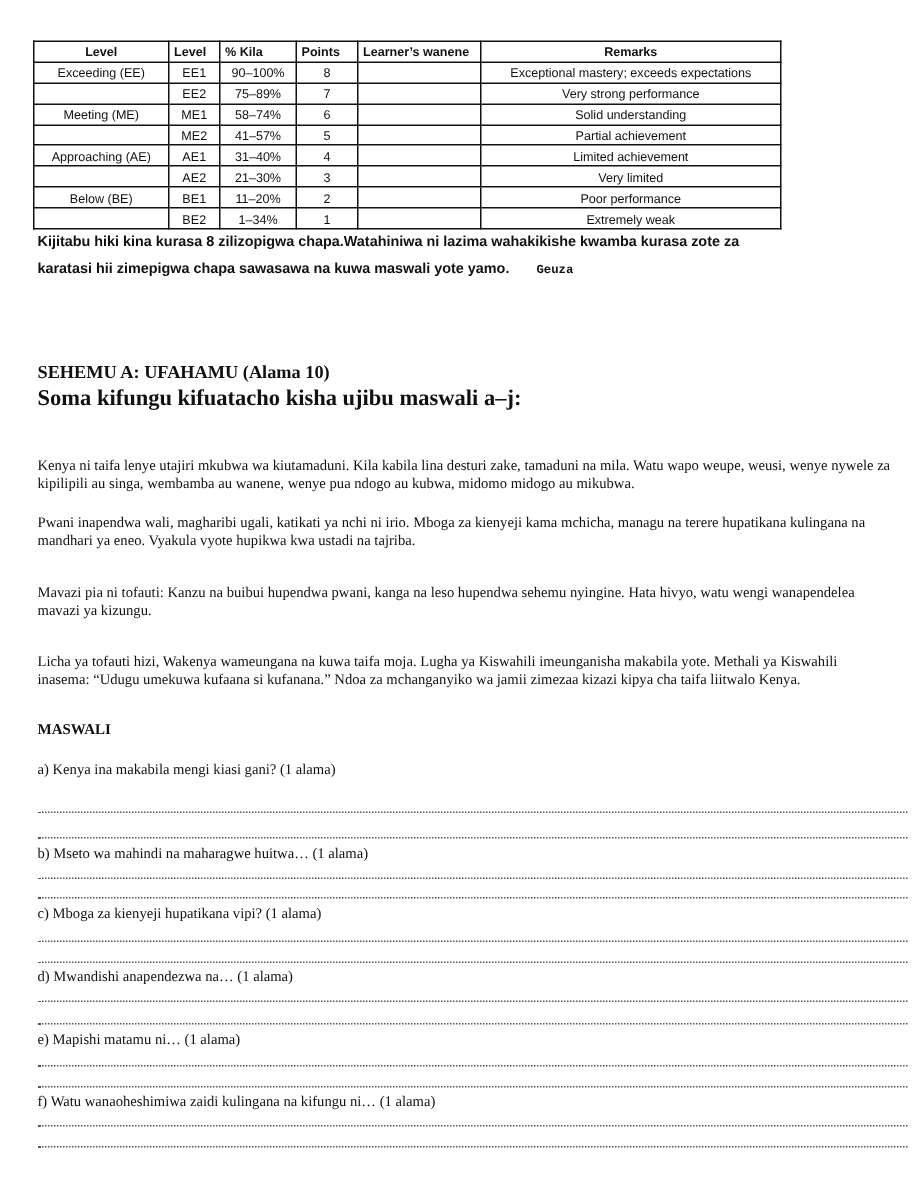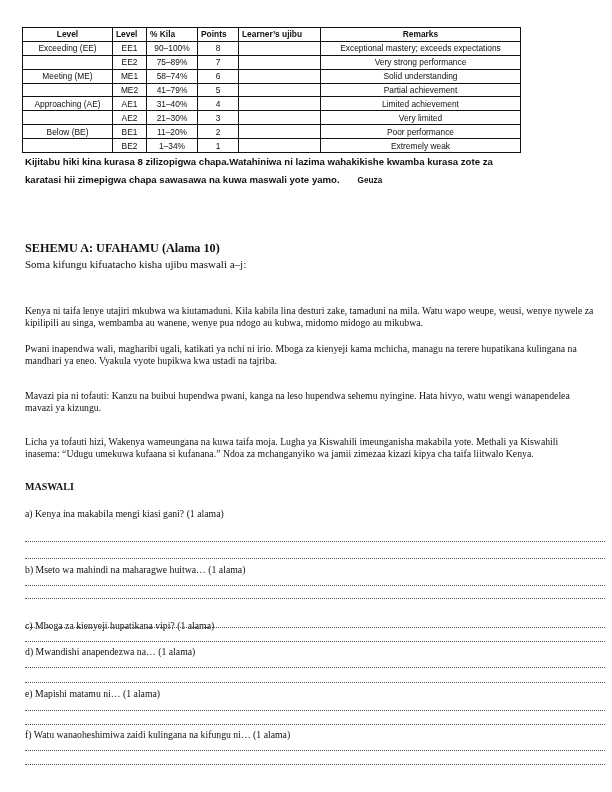--- a/index.html
+++ b/index.html
@@ -25,30 +25,30 @@
   table.rubric th { font-weight: bold; }
   table.rubric th.c0, table.rubric th.c5 { text-align: center; }
   table.rubric th.c1, table.rubric th.c2, table.rubric th.c3, table.rubric th.c4 { text-align: left; }
   table.rubric td { text-align: center; }
 
   .notice {
     position: absolute; left: 25px; top: 153px; width: 560px;
     font-family: "Liberation Sans", sans-serif;
     font-weight: bold; font-size: 9.6px; line-height: 18px;
   }
-  .notice .turn { font-size: 8.2px; margin-left: 18px; }
+  .notice .turn { font-size: 8.2px; margin-left: 18px; font-family: Liberation Mono, monospace; }
 
   .serif { font-family: "Liberation Serif", serif; }
   .section-title {
     position: absolute; left: 25px; top: 241px;
     font-weight: bold; font-size: 12.2px;
   }
   .instruction {
     position: absolute; left: 25px; top: 258px;
-    font-weight: normal; font-size: 11px;
+    font-weight: bold; font-size: 15px;
   }
   .para {
     position: absolute; left: 25px; width: 570px;
     font-size: 9.75px; line-height: 12.4px;
   }
   .questions-title {
     position: absolute; left: 25px; top: 481px;
     font-weight: bold; font-size: 10px;
   }
   .question {
@@ -73,21 +73,21 @@
       <col style="width:41px">
         <col style="width:82px">
         <col style="width:200px">
     </colgroup>
     <thead>
       <tr>
         <th class="c0">Level</th>
         <th class="c1">Level</th>
         <th class="c2">% Kila</th>
         <th class="c3">Points</th>
-        <th class="c4">Learner’s ujibu</th>
+        <th class="c4">Learner’s wanene</th>
         <th class="c5">Remarks</th>
       </tr>
     </thead>
     <tbody>
       <tr>
         <td>Exceeding (EE)</td>
         <td>EE1</td>
         <td>90–100%</td>
         <td>8</td>
         <td></td>
@@ -105,21 +105,21 @@
         <td>Meeting (ME)</td>
         <td>ME1</td>
         <td>58–74%</td>
         <td>6</td>
         <td></td>
         <td>Solid understanding</td>
       </tr>
       <tr>
         <td></td>
         <td>ME2</td>
-        <td>41–79%</td>
+        <td>41–57%</td>
         <td>5</td>
         <td></td>
         <td>Partial achievement</td>
       </tr>
       <tr>
         <td>Approaching (AE)</td>
         <td>AE1</td>
         <td>31–40%</td>
         <td>4</td>
         <td></td>
@@ -168,21 +168,21 @@
   <div class="questions-title serif">MASWALI</div>
 
   <div class="question serif" style="top:508px;">a) Kenya ina makabila mengi kiasi gani? (1 alama)</div>
   <div class="dots" style="top:541px;"></div>
   <div class="dots" style="top:558px;"></div>
 
   <div class="question serif" style="top:564px;">b) Mseto wa mahindi na maharagwe huitwa… (1 alama)</div>
   <div class="dots" style="top:585px;"></div>
   <div class="dots" style="top:598px;"></div>
 
-  <div class="question serif" style="top:620px;text-align:center;">c) Mboga za kienyeji hupatikana vipi? (1 alama)</div>
+  <div class="question serif" style="top:604px;text-align:center;">c) Mboga za kienyeji hupatikana vipi? (1 alama)</div>
   <div class="dots" style="top:627px;"></div>
   <div class="dots" style="top:641px;"></div>
 
   <div class="question serif" style="top:646px;">d) Mwandishi anapendezwa na… (1 alama)</div>
   <div class="dots" style="top:667px;"></div>
   <div class="dots" style="top:682px;"></div>
 
   <div class="question serif" style="top:688px;">e) Mapishi matamu ni… (1 alama)</div>
   <div class="dots" style="top:710px;"></div>
   <div class="dots" style="top:724px;"></div>

